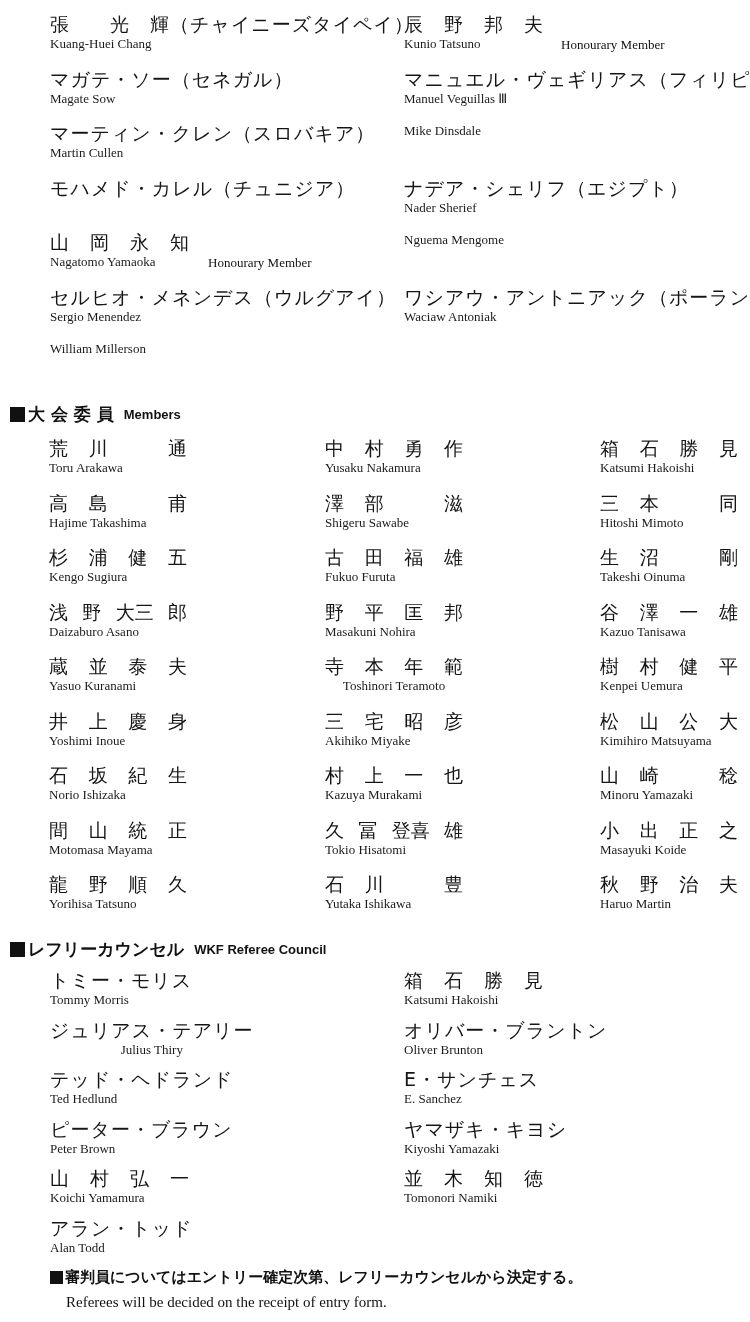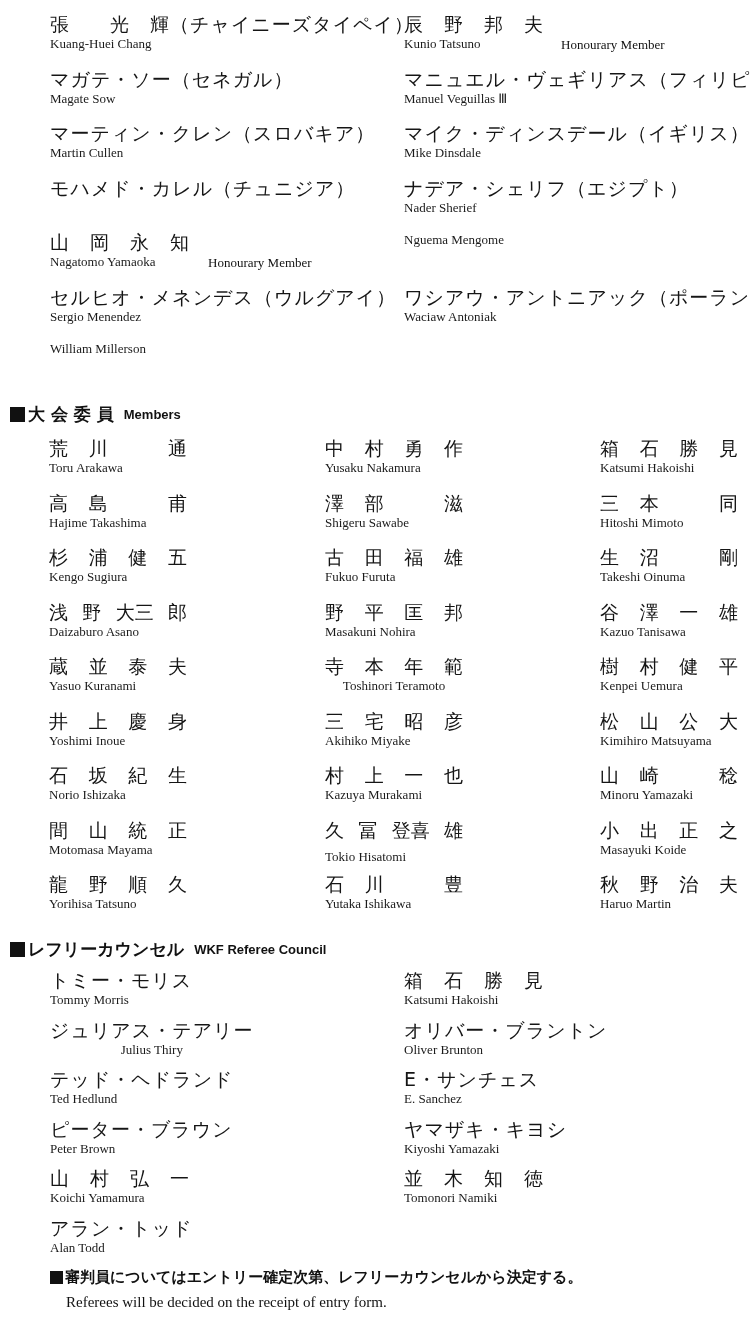--- a/index.html
+++ b/index.html
@@ -50,21 +50,20 @@
     <div class="abs" style="left: 404px; top: 13px;">
       <div class="jp">辰　野　邦　夫</div>
       <div class="en" style="margin-top: 1px;">Kunio Tatsuno</div>
       <div class="note" style="left: 157px; top: 24px;">Honourary Member</div>
     </div>
     <div class="abs" style="left: 404px; top: 67.5px;">
       <div class="jp">マニュエル・ヴェギリアス（フィリピン）</div>
       <div class="en" style="margin-top: 1px;">Manuel Veguillas Ⅲ</div>
     </div>
     <div class="abs" style="left: 404px; top: 122px;">
-      <div class="jp">マイク・ディンスデール（イギリス）</div>
       <div class="en" style="margin-top: 1px;">Mike Dinsdale</div>
     </div>
     <div class="abs" style="left: 404px; top: 176.5px;">
       <div class="jp">ナデア・シェリフ（エジプト）</div>
       <div class="en" style="margin-top: 1px;">Nader Sherief</div>
     </div>
     <div class="abs" style="left: 404px; top: 231px;">
       <div class="en" style="margin-top: 1px;">Nguema Mengome</div>
     </div>
     <div class="abs" style="left: 404px; top: 285.5px;">
@@ -220,21 +219,21 @@
       </div>
       <div class="en" style="margin-top: 1px;">Kazuya Murakami</div>
     </div>
     <div class="abs" style="left: 325px; top: 818.5px;">
       <div class="grid4 jp spaced">
         <span>久</span>
         <span>冨</span>
         <span>登喜</span>
         <span>雄</span>
       </div>
-      <div class="en" style="margin-top: 8px;">Tokio Hisatomi</div>
+      <div class="en" style="margin-top: 1px;">Tokio Hisatomi</div>
     </div>
     <div class="abs" style="left: 325px; top: 873px;">
       <div class="grid4 jp spaced">
         <span>石</span>
         <span>川</span>
         <span style="min-width: 19px;"></span>
         <span>豊</span>
       </div>
       <div class="en" style="margin-top: 1px;">Yutaka Ishikawa</div>
     </div>

